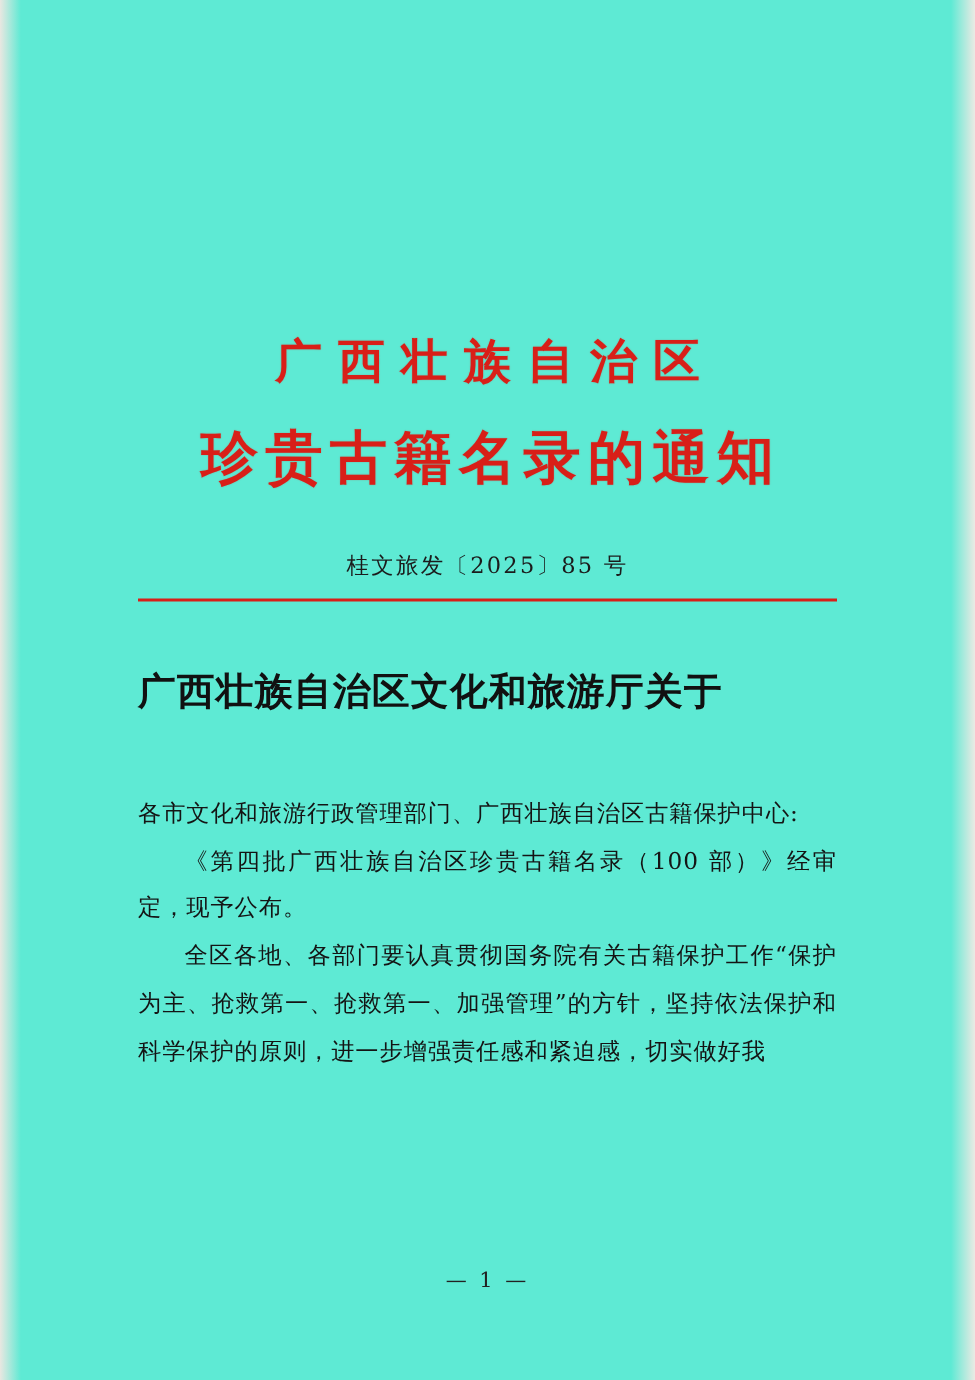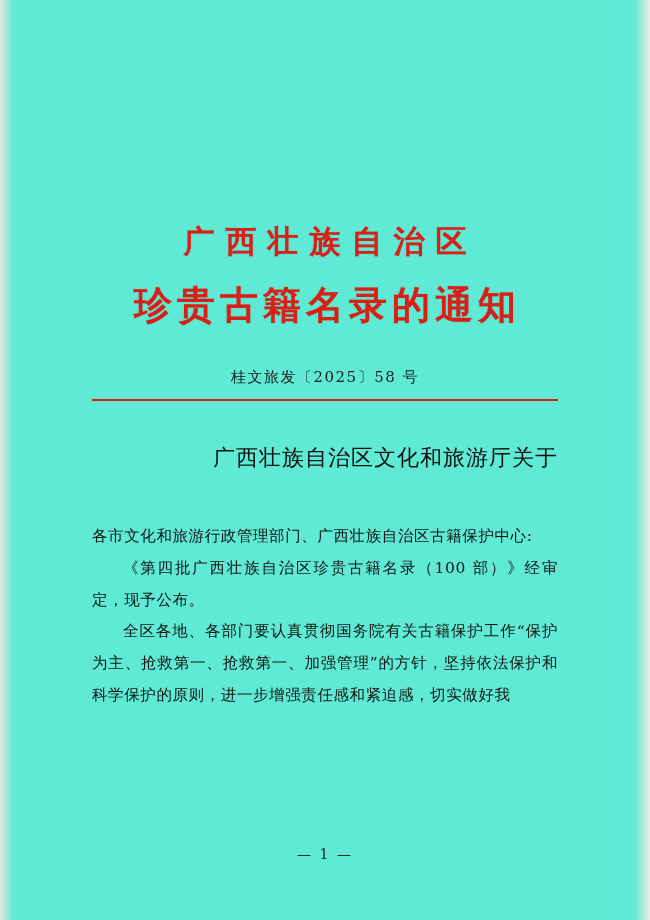--- a/index.html
+++ b/index.html
@@ -82,23 +82,23 @@
 
   .redrule {
     margin-top: 12px;
     height: 2px;
     background: #d81f18;
     width: 100%;
   }
 
   .title {
     margin-top: 36px;
-    text-align: right;
-    font-size: 22px;
-    font-weight: normal;
+    text-align: left;
+    font-size: 25px;
+    font-weight: bold;
     color: #111;
     line-height: 1.9;
     letter-spacing: 1px;
   }
   .title .tline {
     display: block;
   }
 
   .body {
     margin-top: 42px;
@@ -130,21 +130,21 @@
 <body>
 
 <div class="page">
   <div class="content">
 
     <div class="masthead">
       <div class="line1">广西壮族自治区</div>
       <div class="line2">珍贵古籍名录的通知</div>
     </div>
 
-    <div class="docnum">桂文旅发〔2025〕58 号</div>
+    <div class="docnum">桂文旅发〔2025〕85 号</div>
 
     <div class="redrule"></div>
 
     <div class="title">
       <span class="tline">广西壮族自治区文化和旅游厅关于</span>
     </div>
 
     <div class="body">
       <p>各市文化和旅游行政管理部门、广西壮族自治区古籍保护中心:</p>
       <p class="indent">《第四批广西壮族自治区珍贵古籍名录（100 部）》经审定，现予公布。</p>

